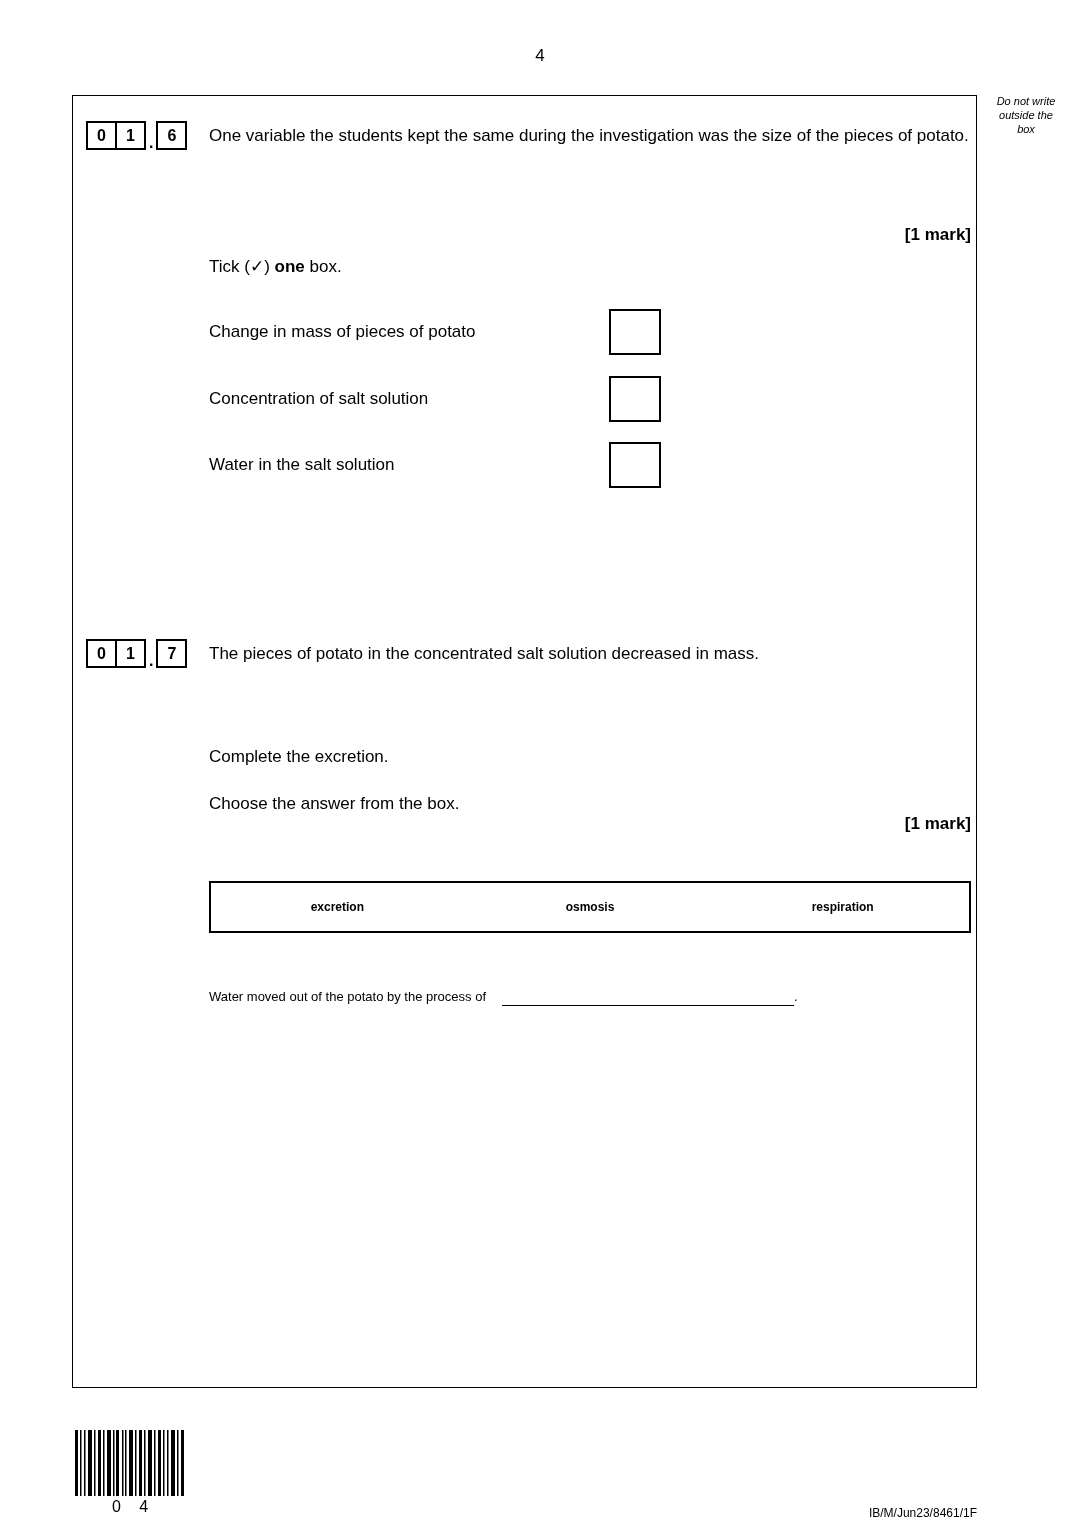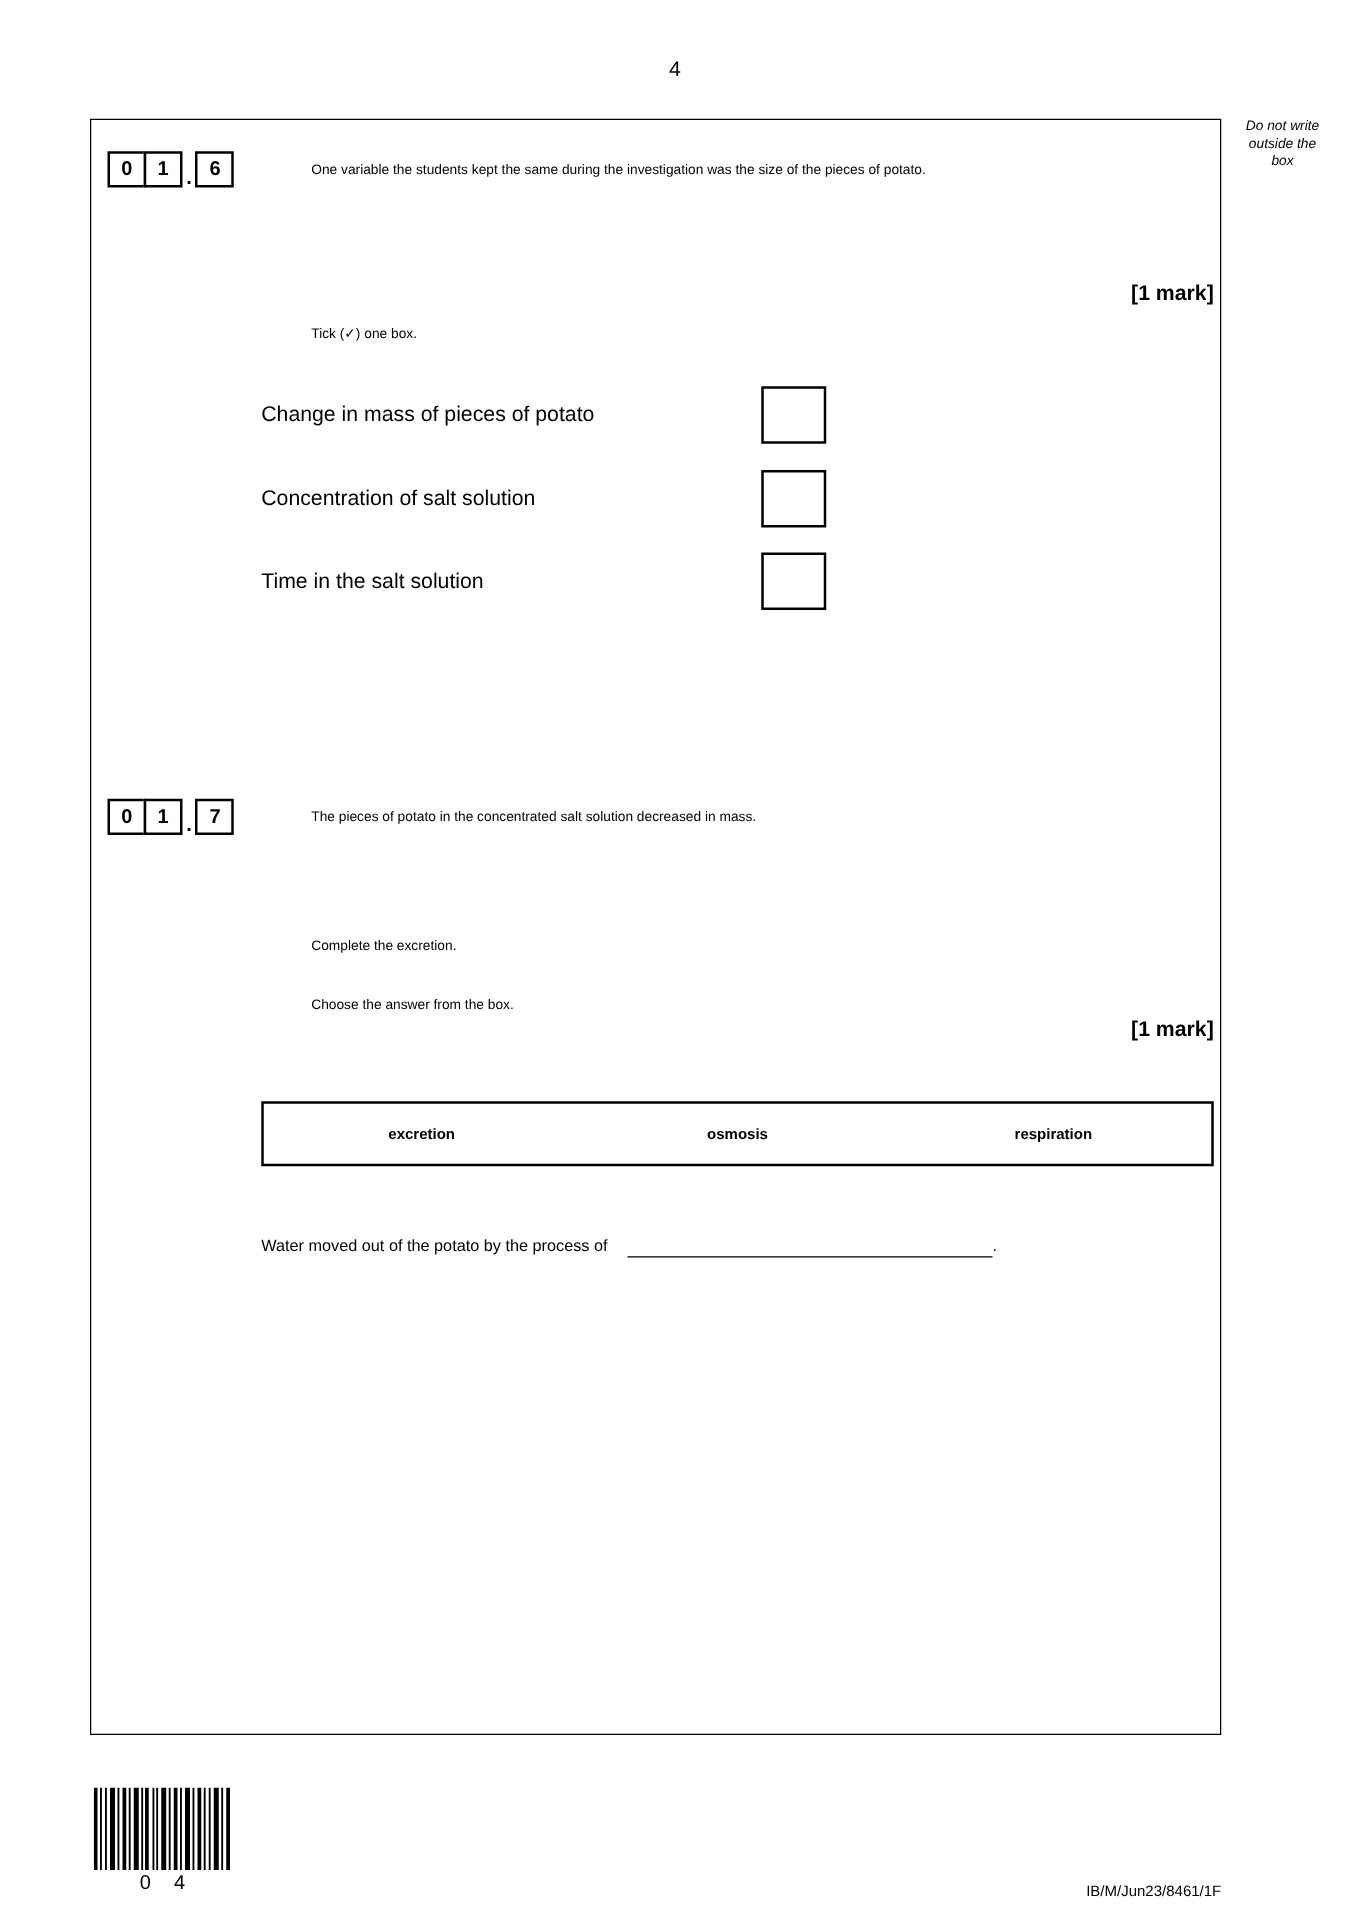--- a/index.html
+++ b/index.html
@@ -13,23 +13,23 @@
   .margin-note { position:absolute; top:94px; right:12px; width:84px; font-size:11px; font-style:italic; text-align:center; line-height:14px; }
 
   .main-box { position:absolute; left:72px; top:95px; width:905px; height:1293px; border:1px solid #000; }
 
   .qnum { position:absolute; left:13px; display:flex; align-items:flex-end; }
   .qbox { width:31px; height:29px; border:2px solid #000; display:flex; align-items:center; justify-content:center; font-weight:bold; font-size:16px; background:#fff; }
   .qbox + .qbox { margin-left:-2px; }
   .qdot { font-weight:bold; font-size:16px; margin:0 3px; line-height:14px; }
   .qbox.after-dot { margin-left:0; }
 
-  .txt { position:absolute; left:136px; width:762px; font-size:11px; line-height:26px;margin-left:40px; }
+  .txt { position:absolute; left:136px; width:762px; font-size:17px; line-height:26px; }
   .marks { position:absolute; left:136px; width:762px; text-align:right; font-weight:bold; font-size:17px; }
-  .bold { font-weight:normal;text-align:center; }
+  .bold { font-weight:bold;text-align:center; }
 
   .option-row { position:absolute; left:136px; width:460px; height:46px; }
   .option-label { position:absolute; left:0; top:50%; transform:translateY(-50%); font-size:17px; white-space:nowrap; }
   .checkbox { position:absolute; left:400px; top:0; width:52px; height:46px; border:2px solid #000; background:#fff; cursor:pointer; }
 
   .word-box { position:absolute; left:136px; top:785px; width:762px; height:52px; border:2px solid #000; display:flex; align-items:stretch; }
   .word-cell { flex:1; display:flex; align-items:center; justify-content:center; font-weight:bold; font-size:12px; }
 
   .sentence { position:absolute; left:136px; top:888px; display:flex; align-items:flex-end; font-size:13px; line-height:26px; }
   .answer-line { width:292px; border-bottom:1.5px solid #000; height:22px; margin-left:16px; margin-bottom:4px; }
@@ -74,21 +74,21 @@
       <span class="option-label">Change in mass of pieces of potato</span>
       <span class="checkbox"></span>
     </div>
 
     <div class="option-row" style="top:280px;">
       <span class="option-label">Concentration of salt solution</span>
       <span class="checkbox"></span>
     </div>
 
     <div class="option-row" style="top:346px;">
-      <span class="option-label">Time in the salt solution</span>
+      <span class="option-label">Water in the salt solution</span>
       <span class="checkbox"></span>
     </div>
 
     <div class="qnum" style="top:543px;">
       <span class="qbox">0</span>
       <span class="qbox">1</span>
       <span class="qdot">.</span>
       <span class="qbox after-dot">7</span>
     </div>
 

